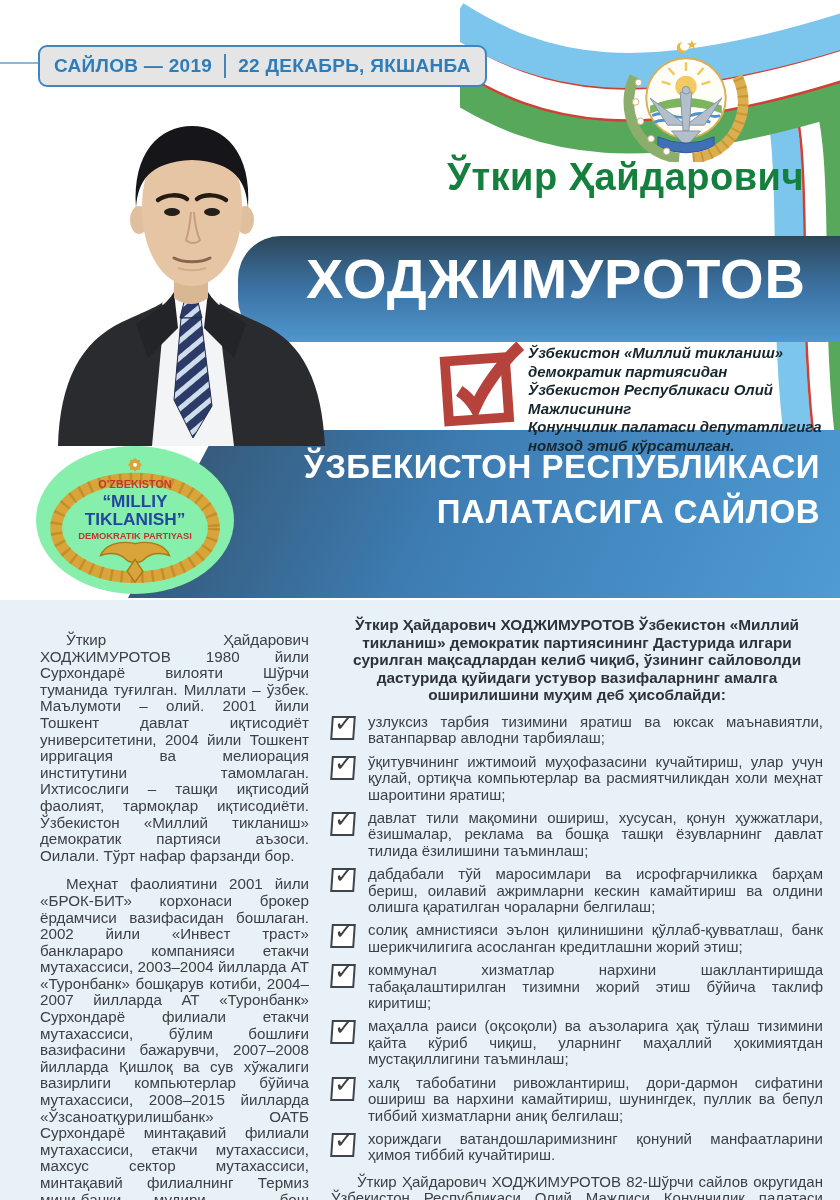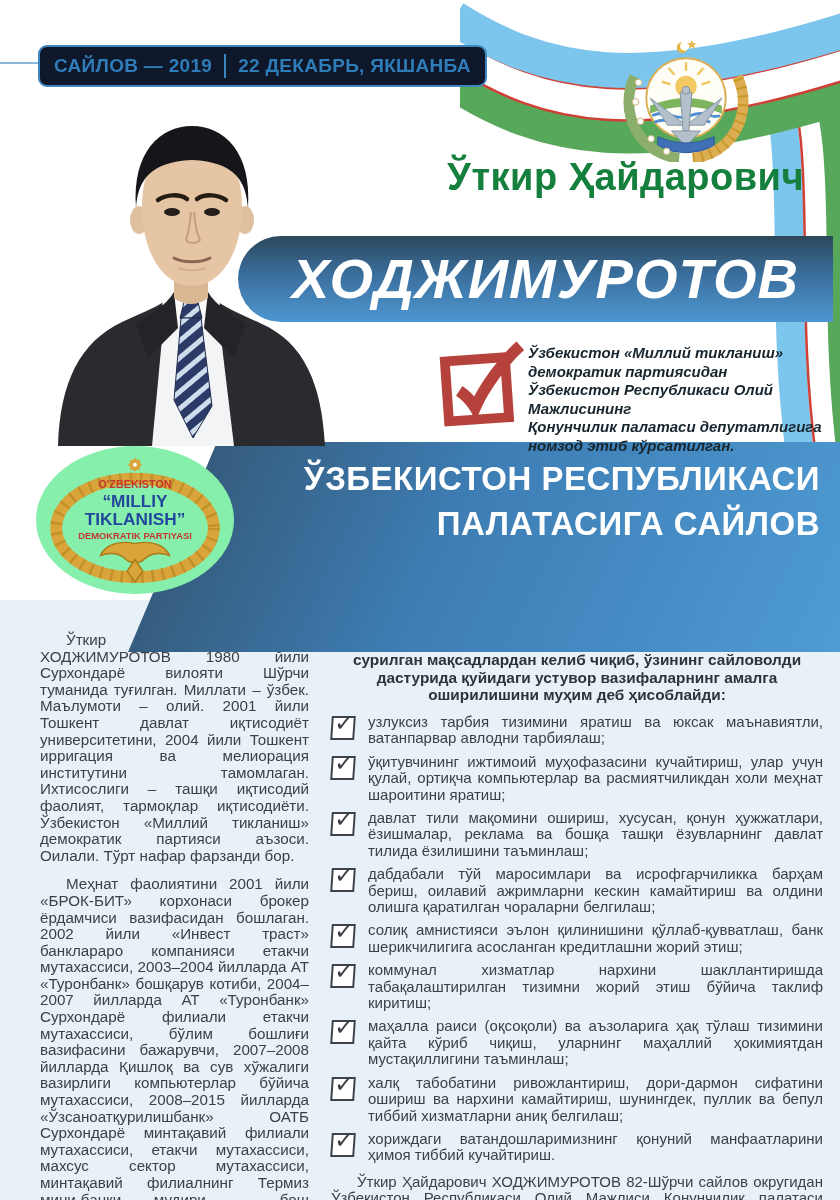--- a/index.html
+++ b/index.html
@@ -4,55 +4,53 @@
 <style>
   html,body{margin:0;padding:0;background:#ffffff;}
   .page{
     position:relative;width:840px;height:1200px;overflow:hidden;background:#ffffff;
     font-family:"Liberation Sans","DejaVu Sans",sans-serif;
   }
   
   .top-line{position:absolute;left:0;top:62px;width:525px;height:2px;background:#8cb8dc;z-index:0;}
   .badge{
     position:absolute;left:38px;top:45px;height:38px;border:2.5px solid #3e86c0;border-radius:9px;
-    background:#0f172a;display:flex;align-items:center;padding:0 14px;gap:12px;z-index:2;
+    background:#e5e5e5;display:flex;align-items:center;padding:0 14px;gap:12px;z-index:2;
   }
   .badge span{font-size:19px;font-weight:bold;color:#2e7cb8;letter-spacing:.3px;white-space:nowrap;}
   .badge-divider{width:2px;height:24px;background:#3e86c0;flex:none;}
   .ribbon{position:absolute;right:0;top:0;z-index:1;}
   .emblem{position:absolute;left:623px;top:36px;z-index:2;}
   
   .first-name{
     position:absolute;right:36px;top:156px;font-size:38px;font-weight:bold;color:#15803d;
     z-index:4;white-space:nowrap;letter-spacing:.5px;
   }
   .banner1{
-    position:absolute;left:238px;top:236px;right:7px;height:86px;z-index:2;
+    position:absolute;left:238px;top:236px;right:0;height:106px;z-index:2;
     border-radius:43px 0 0 43px;
     background:linear-gradient(180deg,#2c4759 0%,#3a6f9e 45%,#4e97d0 100%);
-    font-style:italic;
   }
   .banner1 span{
     display:block;text-align:right;padding-right:34px;font-size:56px;font-weight:bold;color:#fff;
     line-height:86px;letter-spacing:1px;white-space:nowrap;
   }
   .photo{position:absolute;left:50px;top:90px;z-index:3;}
   
   .red-check{position:absolute;left:438px;top:336px;z-index:4;}
   .nomination{
     position:absolute;left:528px;top:344px;width:312px;z-index:4;
     font-size:15px;font-weight:bold;font-style:italic;color:#17262e;line-height:18.5px;
     white-space:pre-line;
   }
   
   .banner2{
-    position:absolute;left:128px;top:430px;right:0;height:210px;z-index:2;
+    position:absolute;left:128px;top:430px;right:0;height:168px;z-index:2;
     background:linear-gradient(115deg,#33516b 0%,#3d7db4 45%,#4f9bd4 100%);
     clip-path:polygon(89px 0%,100% 0%,100% 100%,0% 100%);
-    margin-top:12px;
   }
   .banner2 div{
     text-align:right;padding-right:20px;color:#fff;font-weight:bold;font-size:33px;line-height:45px;
     letter-spacing:.5px;white-space:nowrap;
   }
   .banner2 div:first-child{padding-top:14px;}
   .logo-blob{
     position:absolute;left:36px;top:446px;width:198px;height:148px;background:#86efac;
     border-radius:50%;z-index:3;display:flex;align-items:center;justify-content:center;
   }

